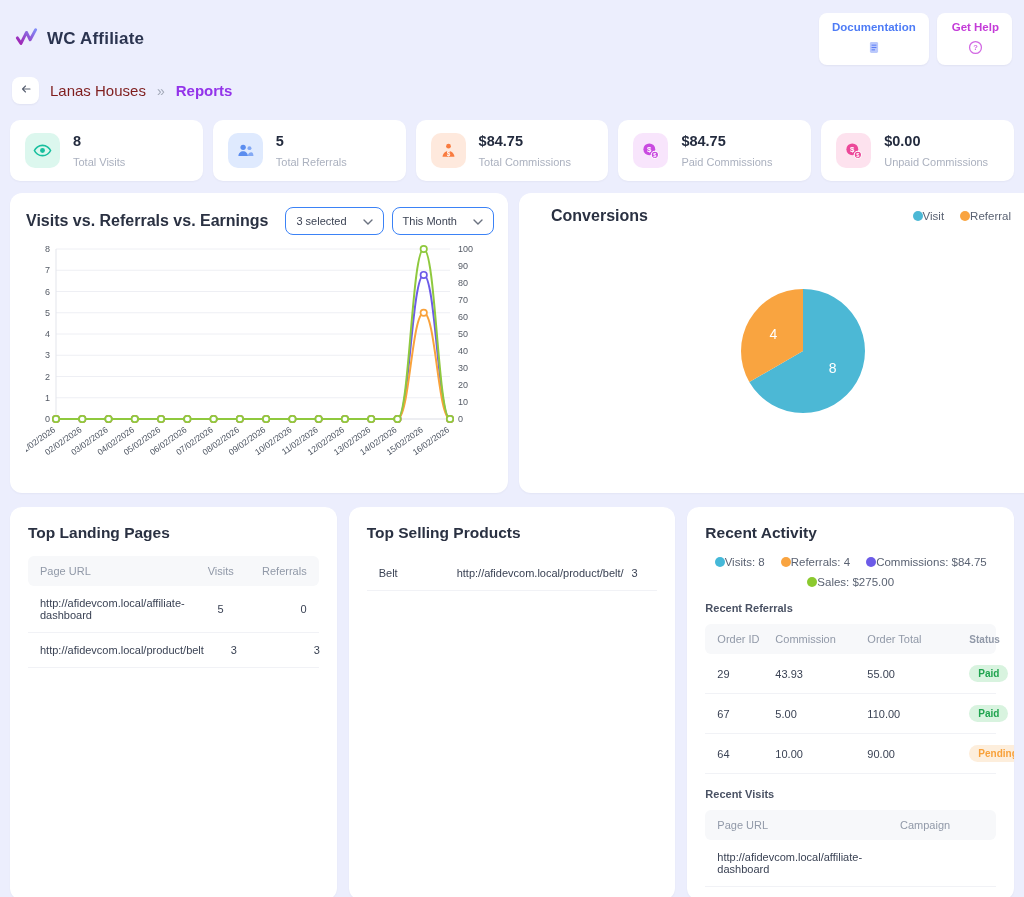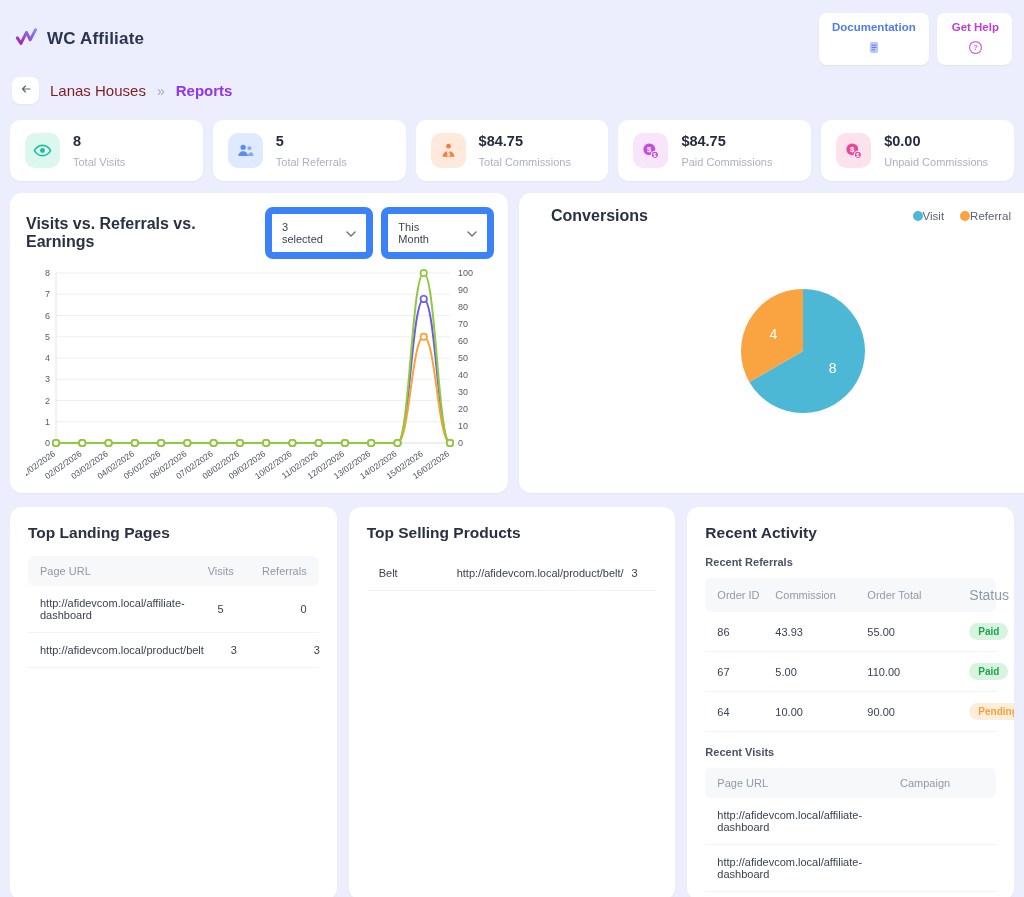--- a/index.html
+++ b/index.html
@@ -31,41 +31,41 @@
   .stat-value { font-weight:bold; font-size:14.5px; color:#232B3E; }
   .stat-label { font-size:11px; color:#ABB1BF; margin-top:7px; }
   
   .mid-row { display:flex; gap:11px; padding:4px 10px 8px 10px; }
   .panel { background:#fff; border-radius:12px; box-shadow:0 1px 2px rgba(16,24,40,.04); }
   .chart-panel { width:498px; height:300px; padding:14px 14px 8px 16px; }
   .conv-panel  { flex:1; height:300px; padding:14px 32px; display:flex; flex-direction:column;}
   .panel-head { display:flex; justify-content:space-between; align-items:center; }
   .panel-title { font-size:16px; font-weight:bold; color:#2A3142; }
   .selects { display:flex; gap:8px; }
-  .select { background:#fff; border:7px solid #3b82f6; border-radius:8px; padding:7px 10px; font-size:11px; color:#3C4354;
+  .select { background:#fff; border:1px solid #3b82f6; border-radius:8px; padding:7px 10px; font-size:11px; color:#3C4354;
             display:flex; align-items:center; gap:16px; cursor:pointer; }
   .legend { display:flex; gap:16px; align-items:center; }
   .legend-item { display:flex; align-items:center; font-size:11.5px; color:#5A6272; cursor:pointer;}
   .dot { width:10px; height:10px; border-radius:50%; display:inline-block; }
   .pie-wrap { flex:1; display:flex; align-items:flex-start; justify-content:center; padding-top:24px;}
   
   .bottom-row { display:flex; gap:12px; padding:6px 10px 10px 10px; }
   .bottom-row .panel { flex:1; height:393px; padding:17px 18px; overflow:hidden;}
   .section-title { font-size:15.5px; font-weight:bold; color:#2A3142; margin-bottom:14px; }
   
   .tbl { width:100%; font-size:11px; }
   .tbl-head { background:#F7F8FA; border-radius:6px; color:#9199A8; display:grid; align-items:center; padding:9px 12px; gap:8px;}
   .tbl-row { display:grid; align-items:center; padding:11px 12px; gap:8px; border-bottom:1px solid #F1F2F6; color:#3A4254; }
   .num-center { text-align:center; }
   .num-right { text-align:right; }
   .grid-tlp { grid-template-columns: 1fr 44px 56px; }
   .grid-tsp { grid-template-columns: 70px 1fr 58px; }
   .grid-rr  { grid-template-columns: 50px 84px 94px 1fr; }
   .grid-rv  { grid-template-columns: 1fr 84px; }
-  .small-head { font-size:14px; }
+  .small-head { font-size:10px;font-weight:bold; }
   .badge { display:inline-block; padding:3px 9px; border-radius:10px; font-size:10px; font-weight:bold; justify-self:start;}
   .sub-head { font-size:11px; font-weight:bold; color:#4A5264; margin:14px 0 10px 0; }
   .summary { display:flex; flex-wrap:wrap; justify-content:center; gap:8px 16px; font-size:11px; color:#4B5563; margin-bottom:4px;}
   .summary .legend-item { cursor:default; }
   svg text { font-family:"Liberation Sans", sans-serif; }
 </style>
 </head>
 <body>
 
 <div class="topbar">
@@ -362,30 +362,48 @@
         <div class="tbl-row grid-tsp">
           <span>Belt</span>
           <span>http://afidevcom.local/product/belt/</span>
           <span>3</span>
         </div>
       </div>
   </div>
 
   <div class="panel">
     <div class="section-title">Recent Activity</div>
+    <div class="summary" id="ra-summary">
+        <span class="legend-item">
+          <span class="dot" style="background:#45B8D8"></span>
+          <span>Visits: 8</span>
+        </span>
+        <span class="legend-item">
+          <span class="dot" style="background:#F9A440"></span>
+          <span>Referrals: 4</span>
+        </span>
+        <span class="legend-item">
+          <span class="dot" style="background:#6C5BE8"></span>
+          <span>Commissions: $84.75</span>
+        </span>
+        <span class="legend-item">
+          <span class="dot" style="background:#8BC92F"></span>
+          <span>Sales: $275.00</span>
+        </span>
+      </div>
     <div class="sub-head">Recent Referrals</div>
     <div class="tbl" id="rr-table">
         <div class="tbl-head grid-rr">
           <span>Order ID</span>
           <span>Commission</span>
           <span>Order Total</span>
           <span class="small-head">Status</span>
         </div>
         <div class="tbl-row grid-rr">
-          <span>86</span>
+          <span>29</span>
           <span>43.93</span>
           <span>55.00</span>
           <span class="badge" style="color: rgb(31, 164, 78); background: rgb(216, 243, 223);">Paid</span>
         </div>
         <div class="tbl-row grid-rr">
           <span>67</span>
           <span>5.00</span>
           <span>110.00</span>
           <span class="badge" style="color: rgb(31, 164, 78); background: rgb(216, 243, 223);">Paid</span>
         </div>

